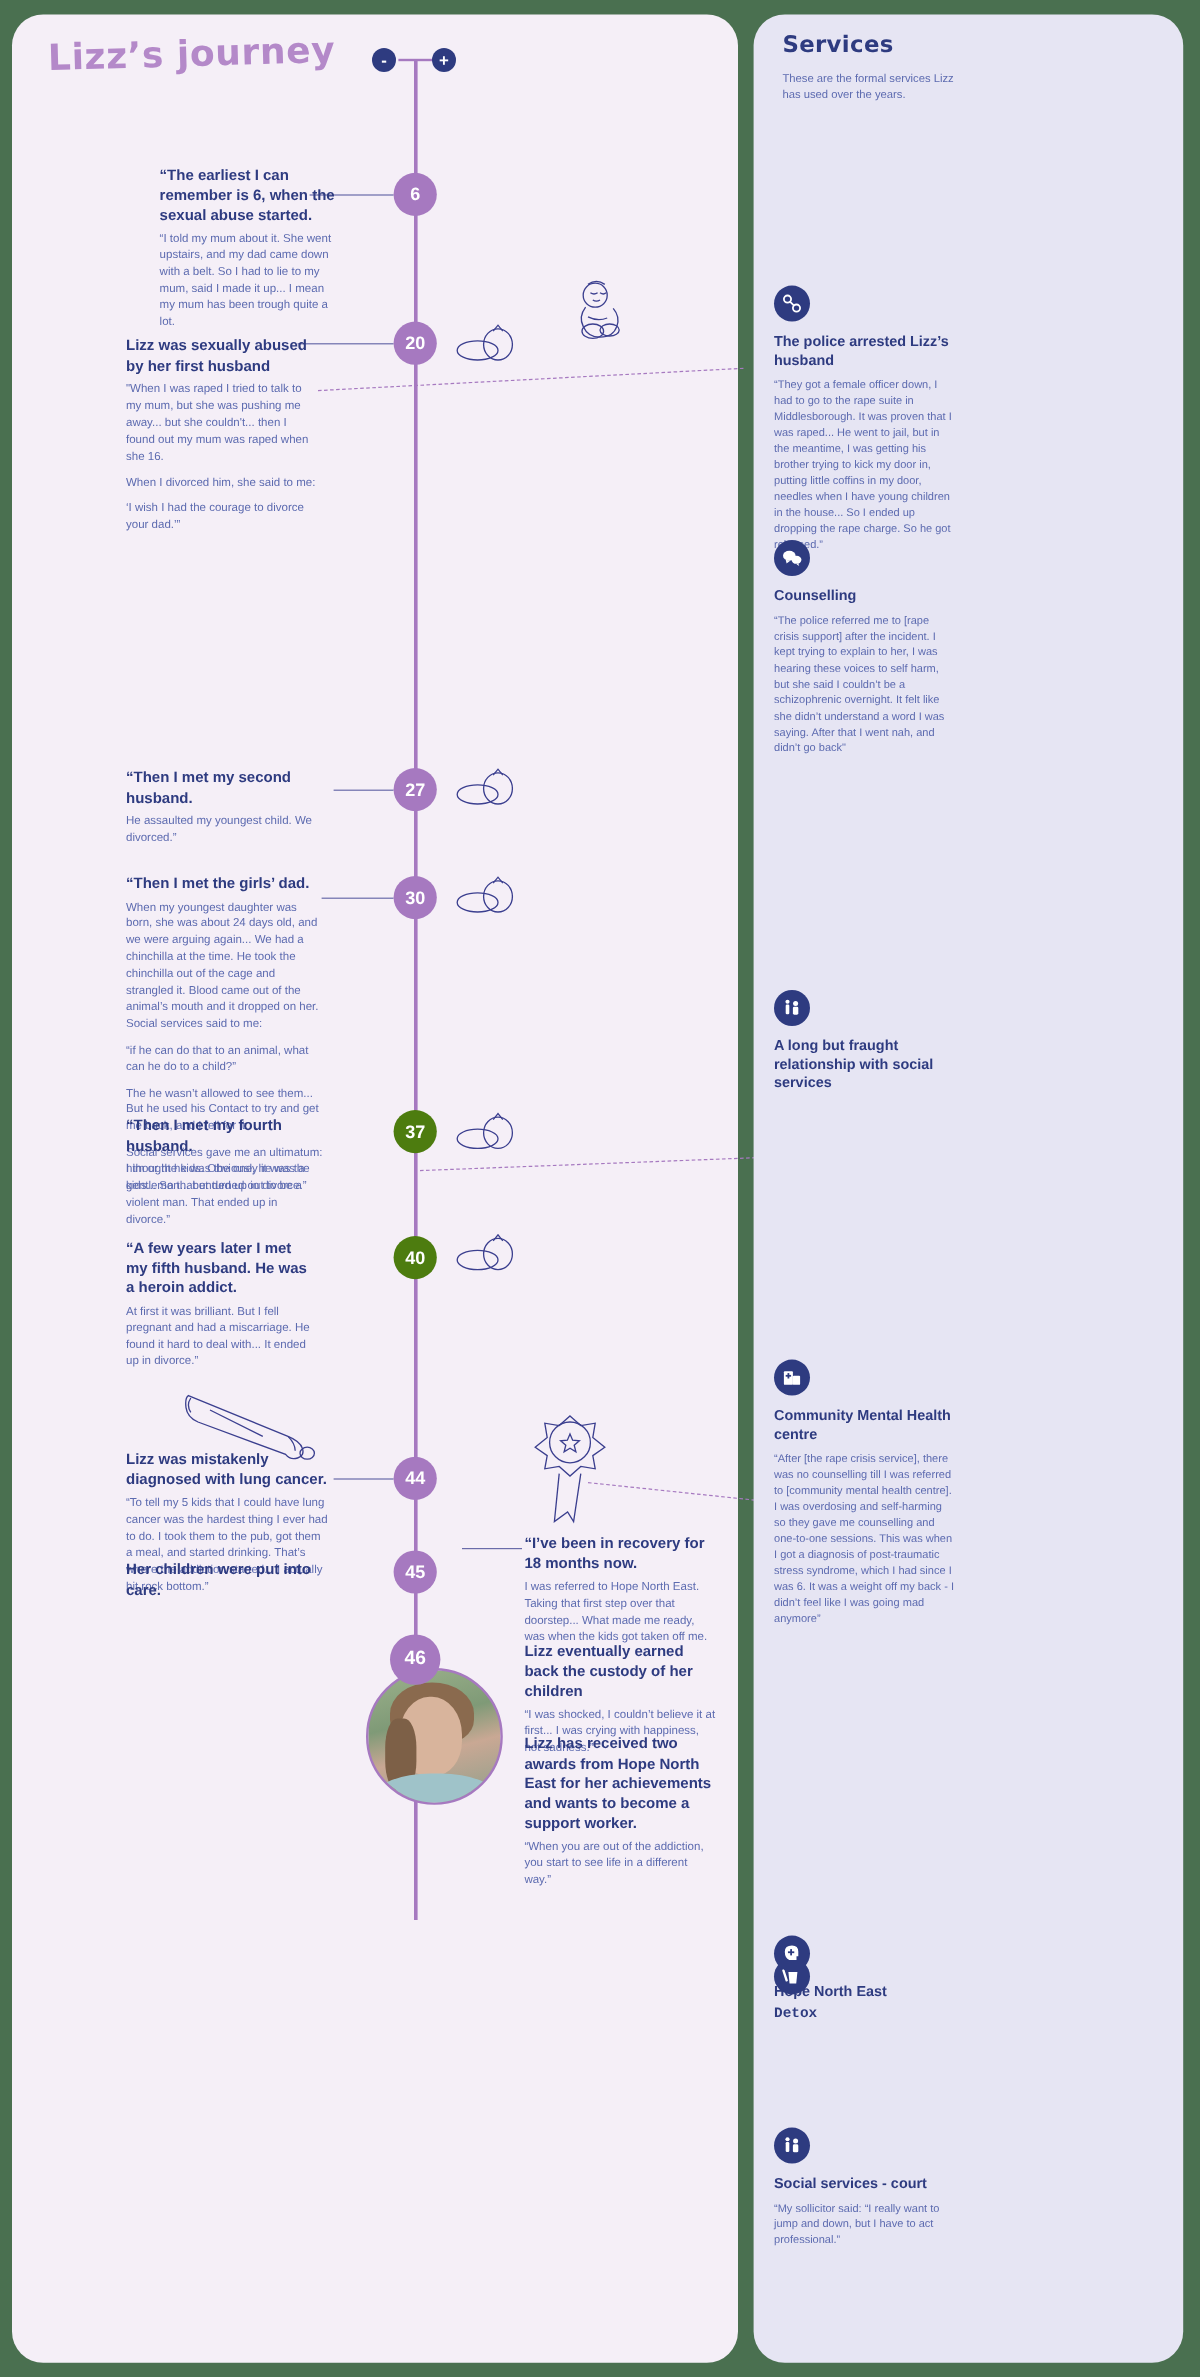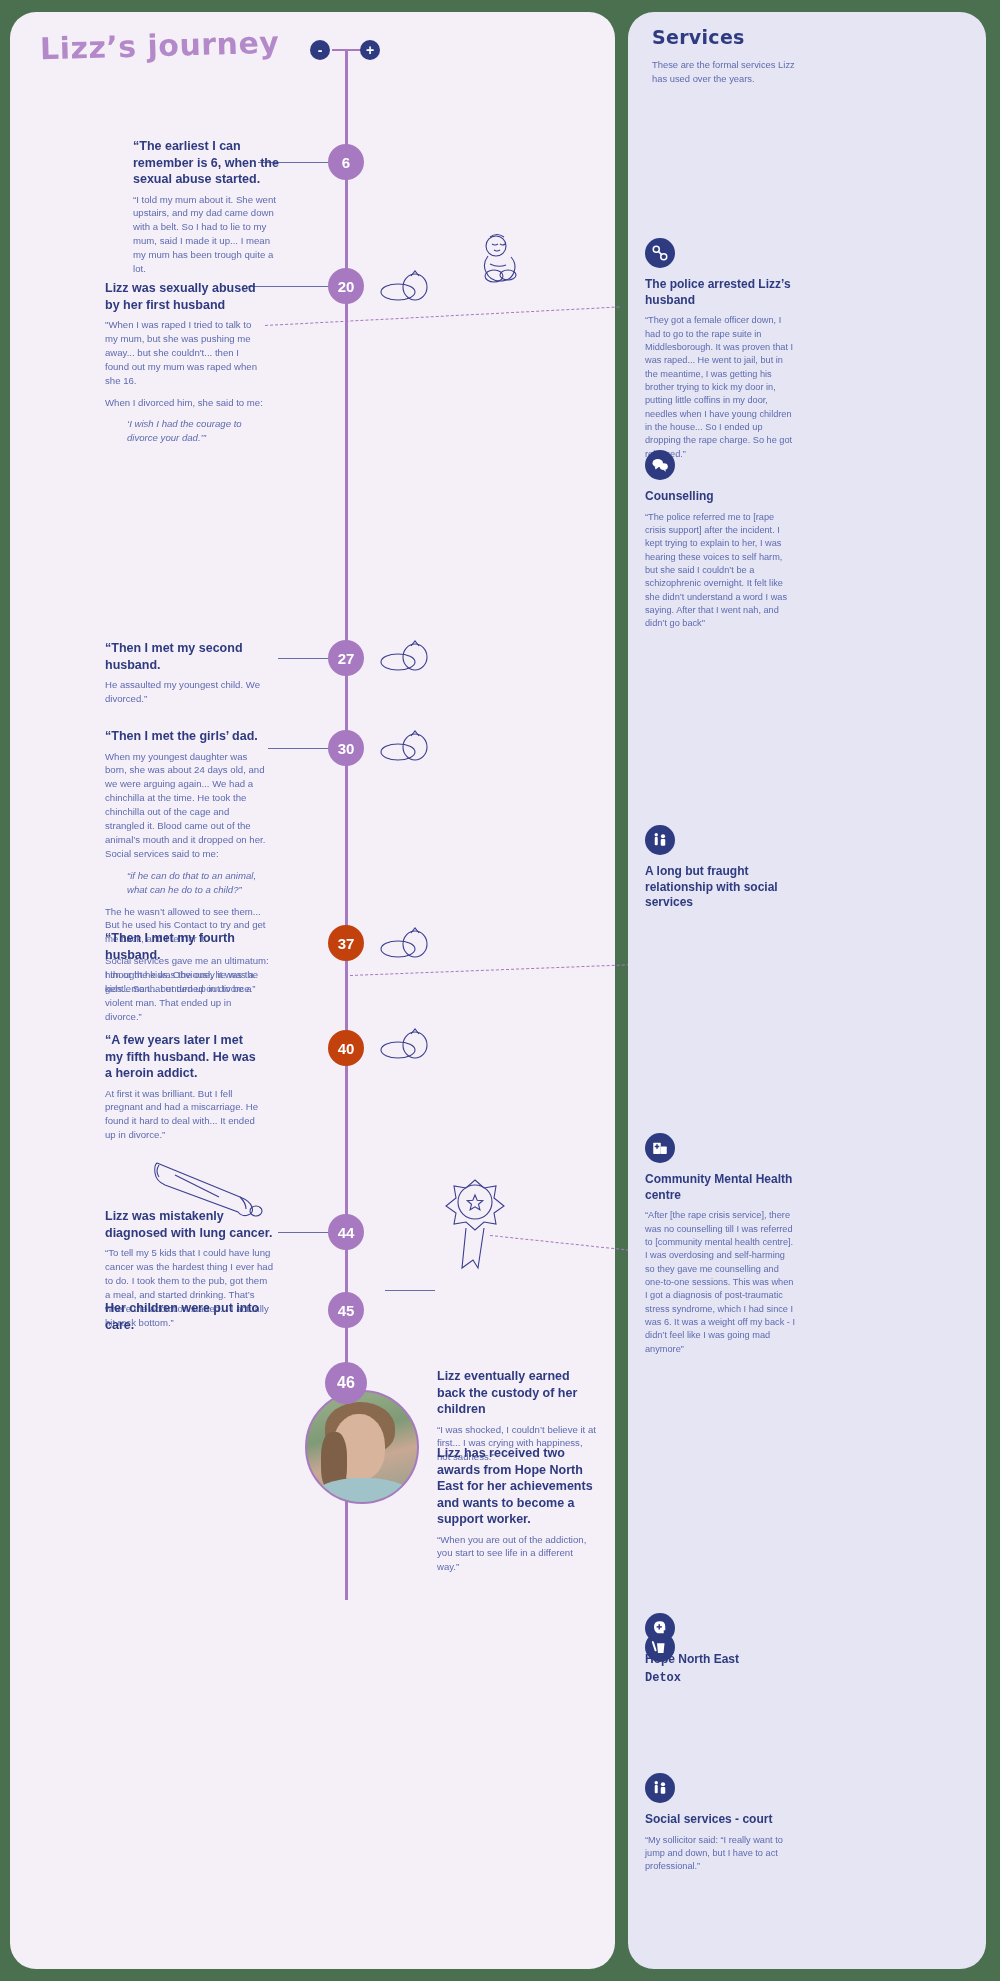--- a/index.html
+++ b/index.html
@@ -48,41 +48,41 @@
     background:#a679c0;
   }
   .node{
     position:absolute;width:36px;height:36px;border-radius:50%;
     background:#a679c0;color:#fff;
     display:flex;align-items:center;justify-content:center;
     font-size:15px;font-weight:bold;
     font-family:"Liberation Sans", sans-serif;
     cursor:pointer;z-index:5;
   }
-  .node.pink{background:#c2410c;}
+  .node.pink{background:#4d7c0f;}
   .node.big{width:42px;height:42px;font-size:16px;}
 
   
   .conn{position:absolute;height:1px;background:#3b3f8f;opacity:.75;}
   .dashed{
     position:absolute;height:0;
     border-top:1px dashed #a679c0;
   }
 
   
   .blk{position:absolute;}
   .blk h3{
     margin:0 0 5px 0;font-size:12.5px;line-height:1.32;
     color:#2e3b80;font-weight:bold;
   }
   .blk p{
     margin:0 0 8px 0;font-size:9.6px;line-height:1.45;
     color:#5d6bb0;
   }
-  .blk p.it{font-style:italic;margin-left:22px;}
+  .blk p.it{}
   .blk p:last-child{margin-bottom:0;}
 
   
   .svc-title{
     position:absolute;left:652px;top:26px;
     font-size:19px;font-weight:bold;color:#2e3b80;
     font-family:"DejaVu Sans", sans-serif;letter-spacing:.3px;
   }
   .svc-intro{
     position:absolute;left:652px;top:58px;width:150px;
@@ -270,20 +270,24 @@
     <p>“To tell my 5 kids that I could have lung cancer was the hardest thing I ever had to do. I took them to the pub, got them a meal, and started drinking. That’s where the addiction started... I actually hit rock bottom.”</p>
   </div>
   <div class="dashed" style="left:490px;top:1235px;width:140px;transform:rotate(6deg);transform-origin:left center;"></div>
 
   <div class="node" style="left:328px;top:1292px;">45</div>
   <div class="blk" style="left:105px;top:1300px;width:175px;">
     <h3>Her children were put into care.</h3>
   </div>
   <div class="conn" style="left:385px;top:1290px;width:50px;"></div>
 
+  <div class="blk" style="left:437px;top:1278px;width:160px;">
+    <h3>“I’ve been in recovery for 18 months now.</h3>
+    <p>I was referred to Hope North East. Taking that first step over that doorstep... What made me ready, was when the kids got taken off me.</p>
+  </div>
   <div class="blk" style="left:437px;top:1368px;width:160px;">
     <h3>Lizz eventually earned back the custody of her children</h3>
     <p>“I was shocked, I couldn’t believe it at first... I was crying with happiness, not sadness.”</p>
   </div>
   <div class="blk" style="left:437px;top:1445px;width:160px;">
     <h3>Lizz has received two awards from Hope North East for her achievements and wants to become a support worker.</h3>
     <p>“When you are out of the addiction, you start to see life in a different way.”</p>
   </div>
 
   <div class="node big" style="left:325px;top:1362px;">46</div>

